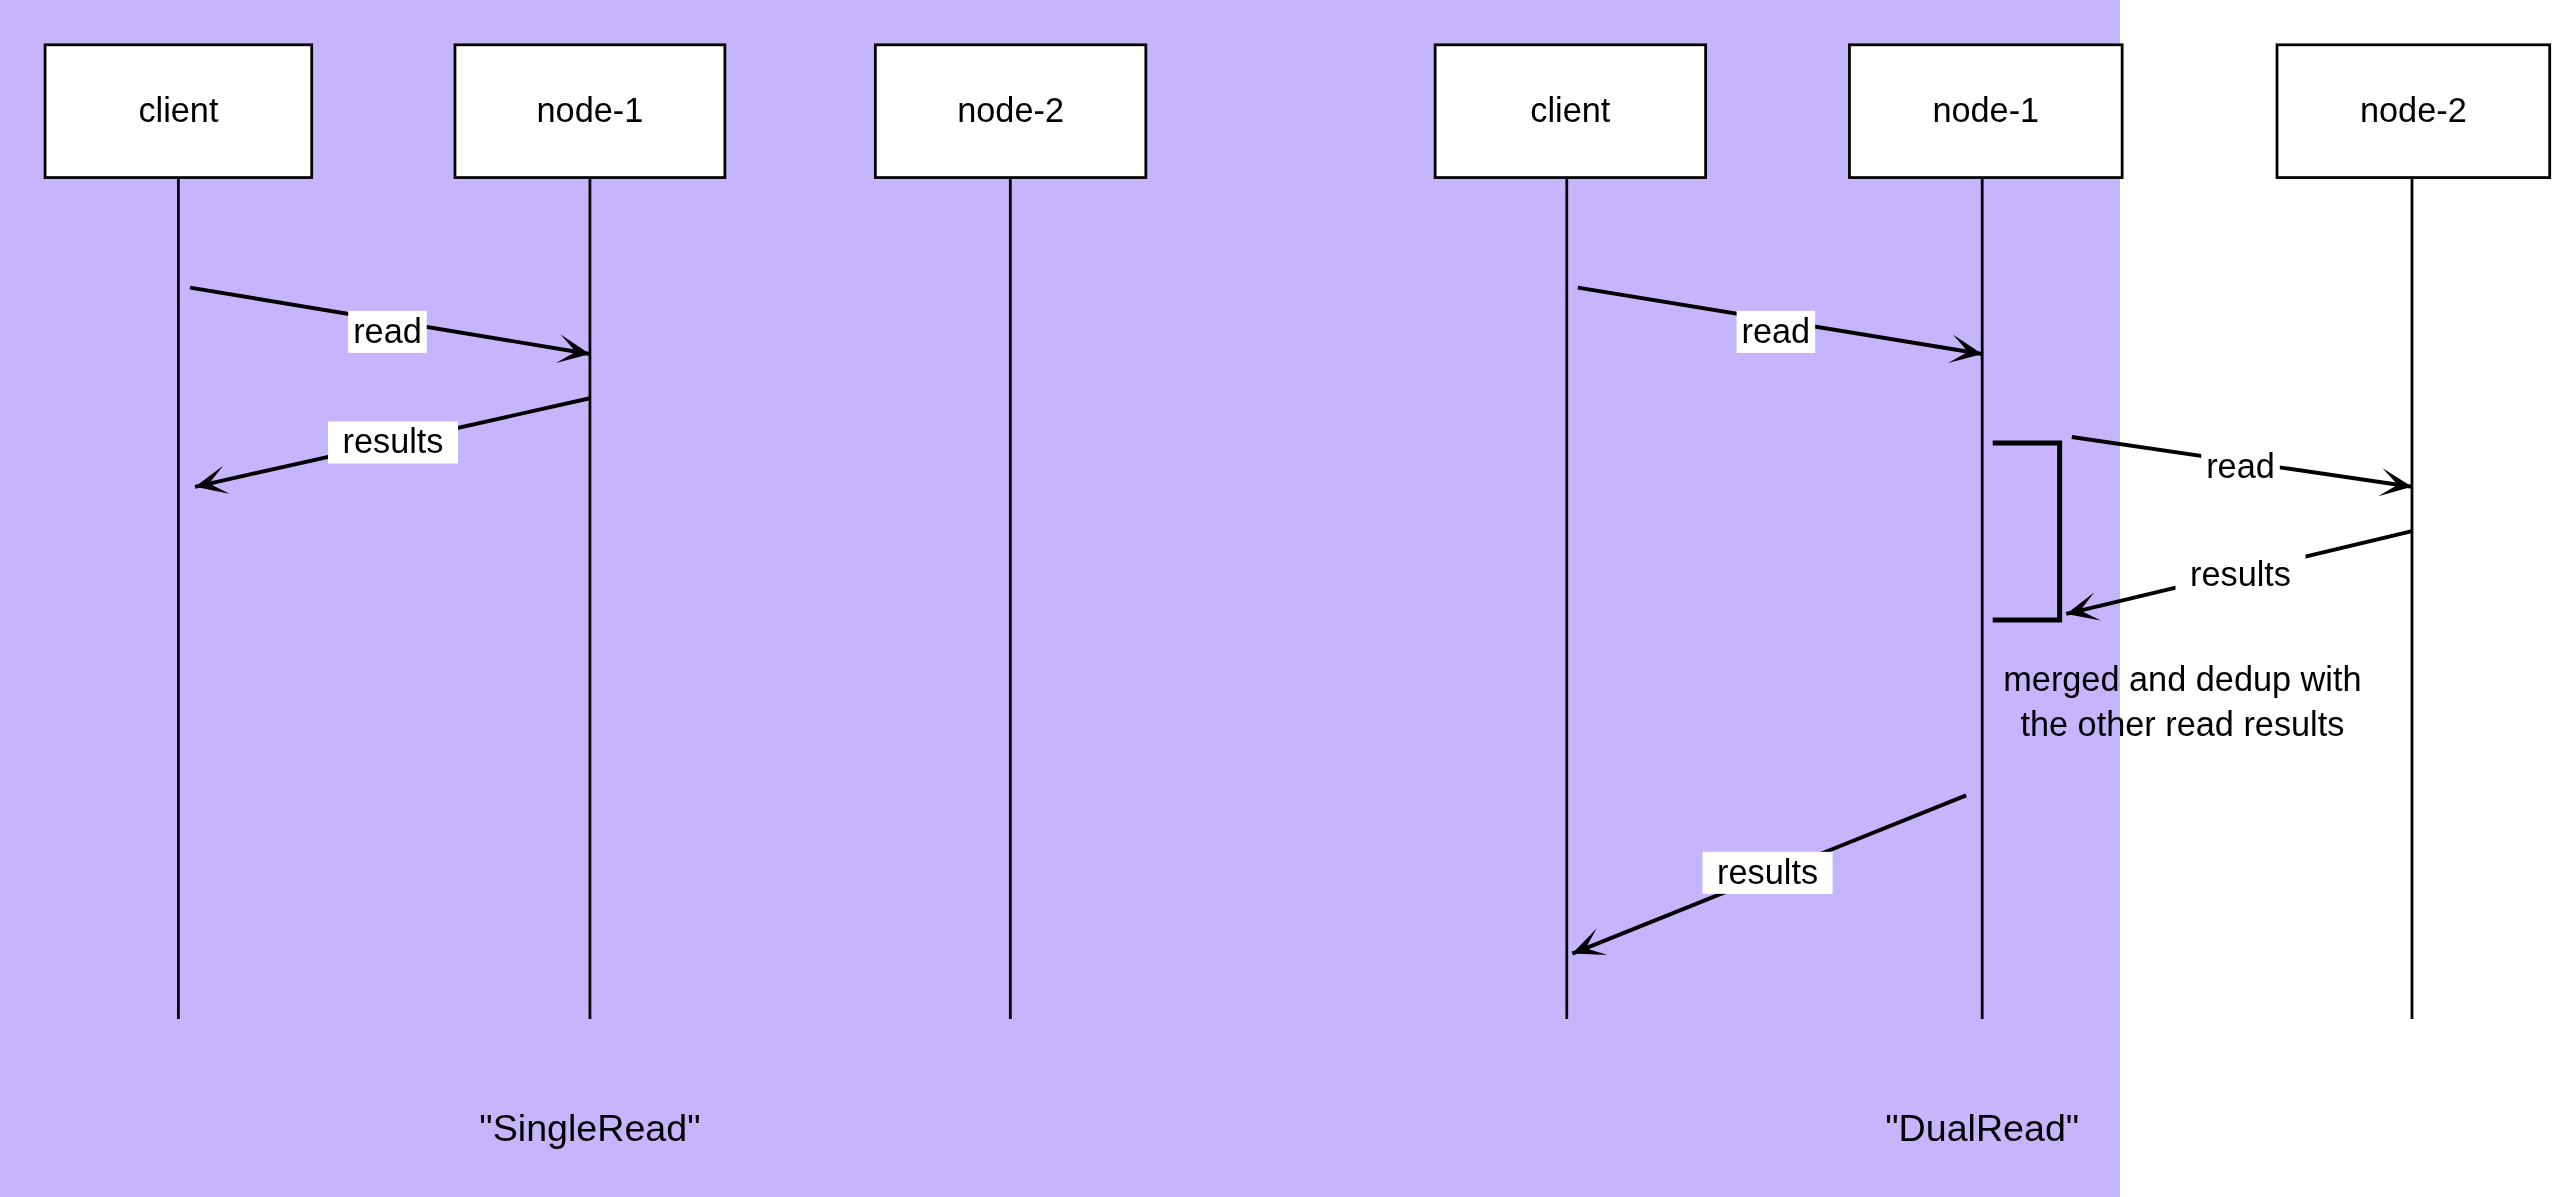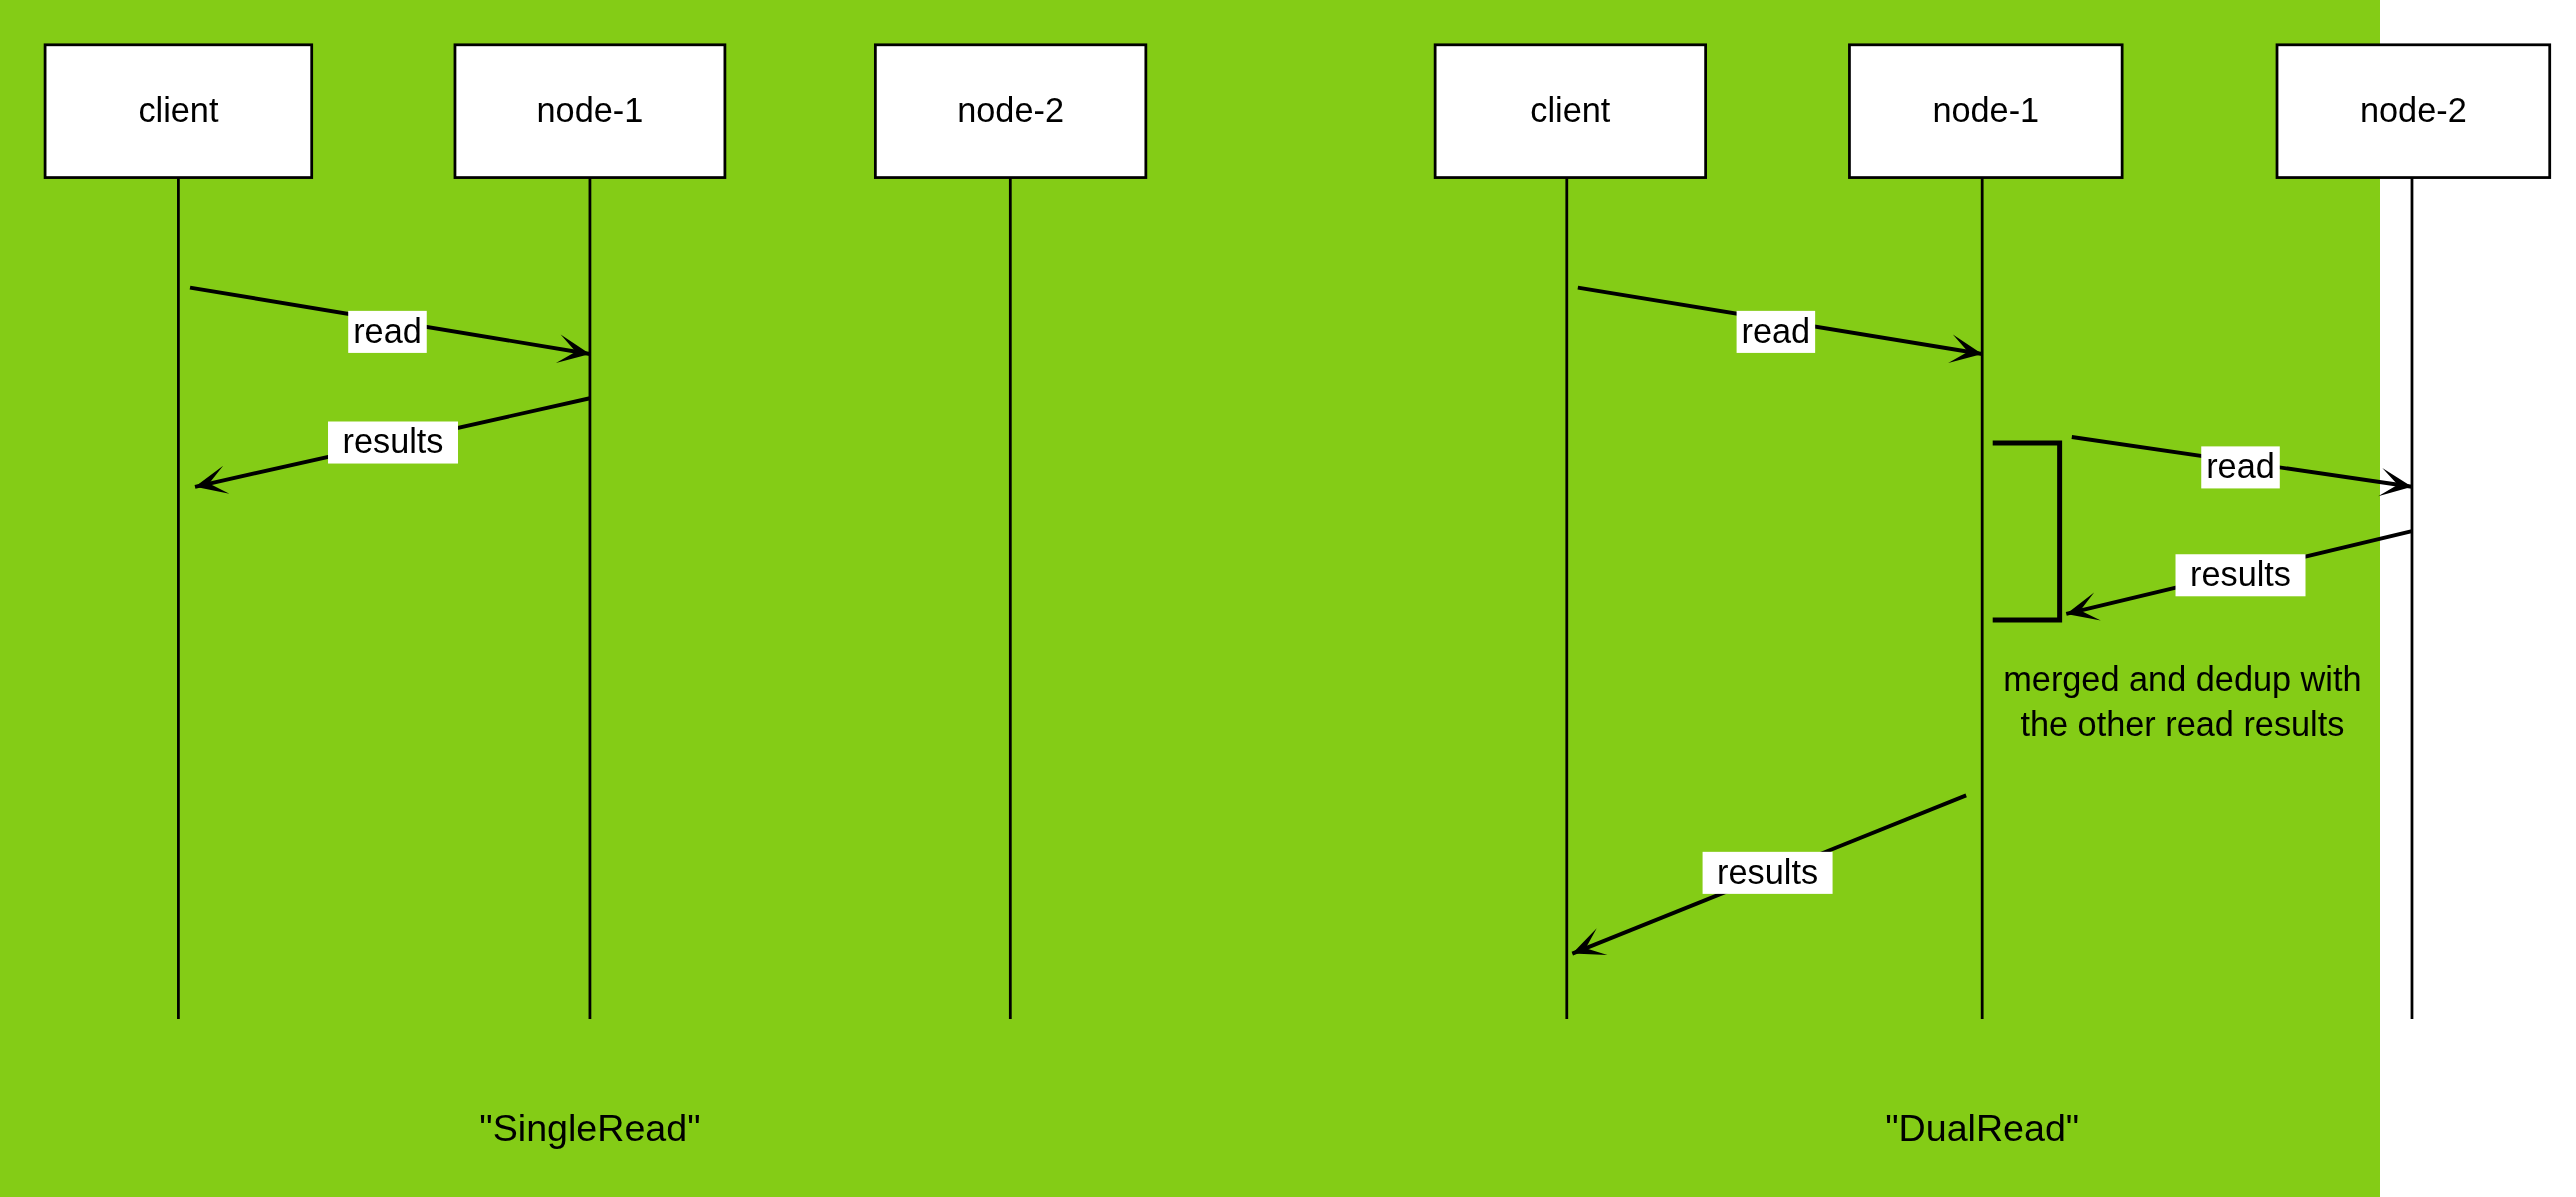--- a/index.html
+++ b/index.html
@@ -8,23 +8,23 @@
     background: #ffffff;
   }
   body {
     width: 2576px;
     height: 1197px;
     overflow: hidden;
     font-family: "Liberation Sans", sans-serif;
   }
   #canvas {
     position: relative;
-    width: 2380px;
+    width: 2120px;
     height: 1197px;
-    background: #84cc16;
+    background: #c4b5fd;
   }
   svg#diagram {
     position: absolute;
     left: 0;
     top: 0;
     width: 2576px;
     height: 1197px;
     display: block;
   }
   .participant-box {

